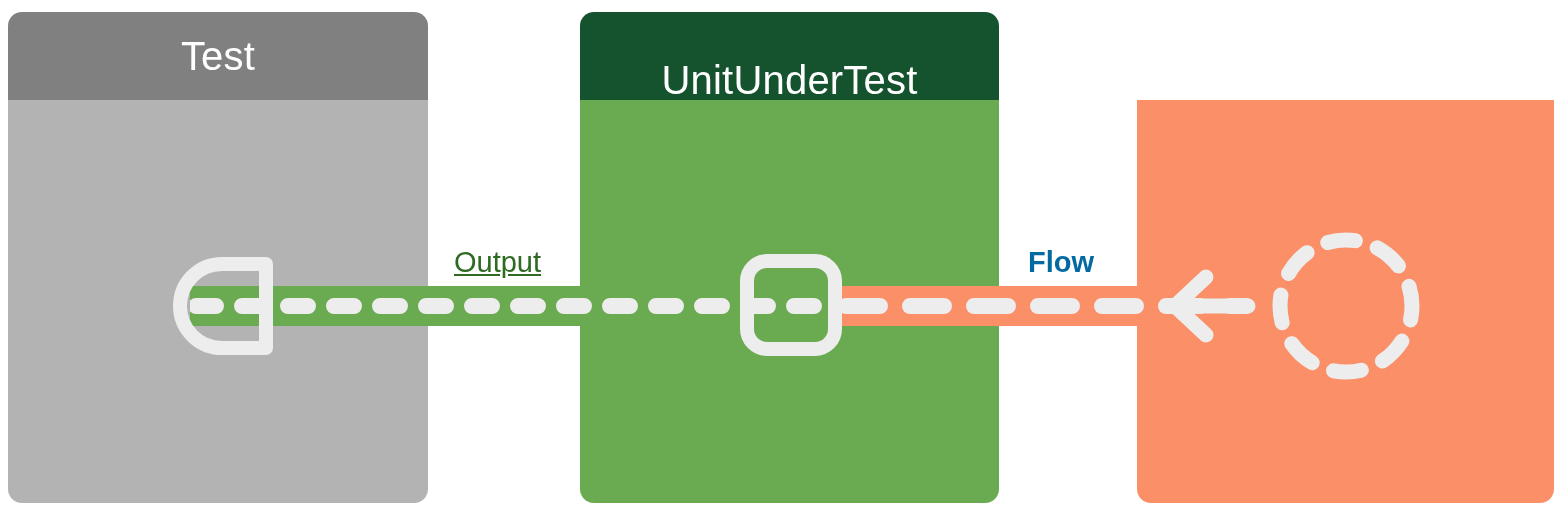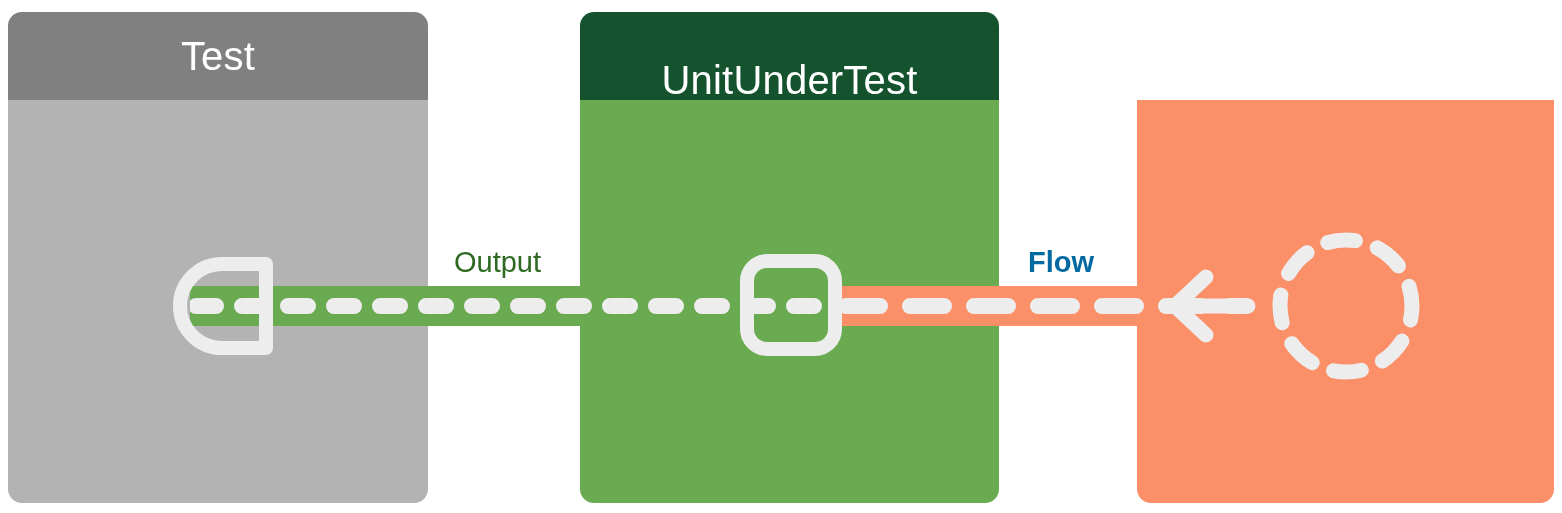--- a/index.html
+++ b/index.html
@@ -82,20 +82,21 @@
     padding: 0 10px;
     font-size: 29px;
     line-height: 1;
     white-space: nowrap;
   }
   #label-output {
     left: 444px;
     top: 248px;
     color: #2E6A21;
     font-weight: 400;
+    text-decoration: underline;
   }
   #label-flow {
     left: 1018px;
     top: 248px;
     color: #0369a1;
     font-weight: 700;
   }
 
   
   .decor { position: absolute; }

